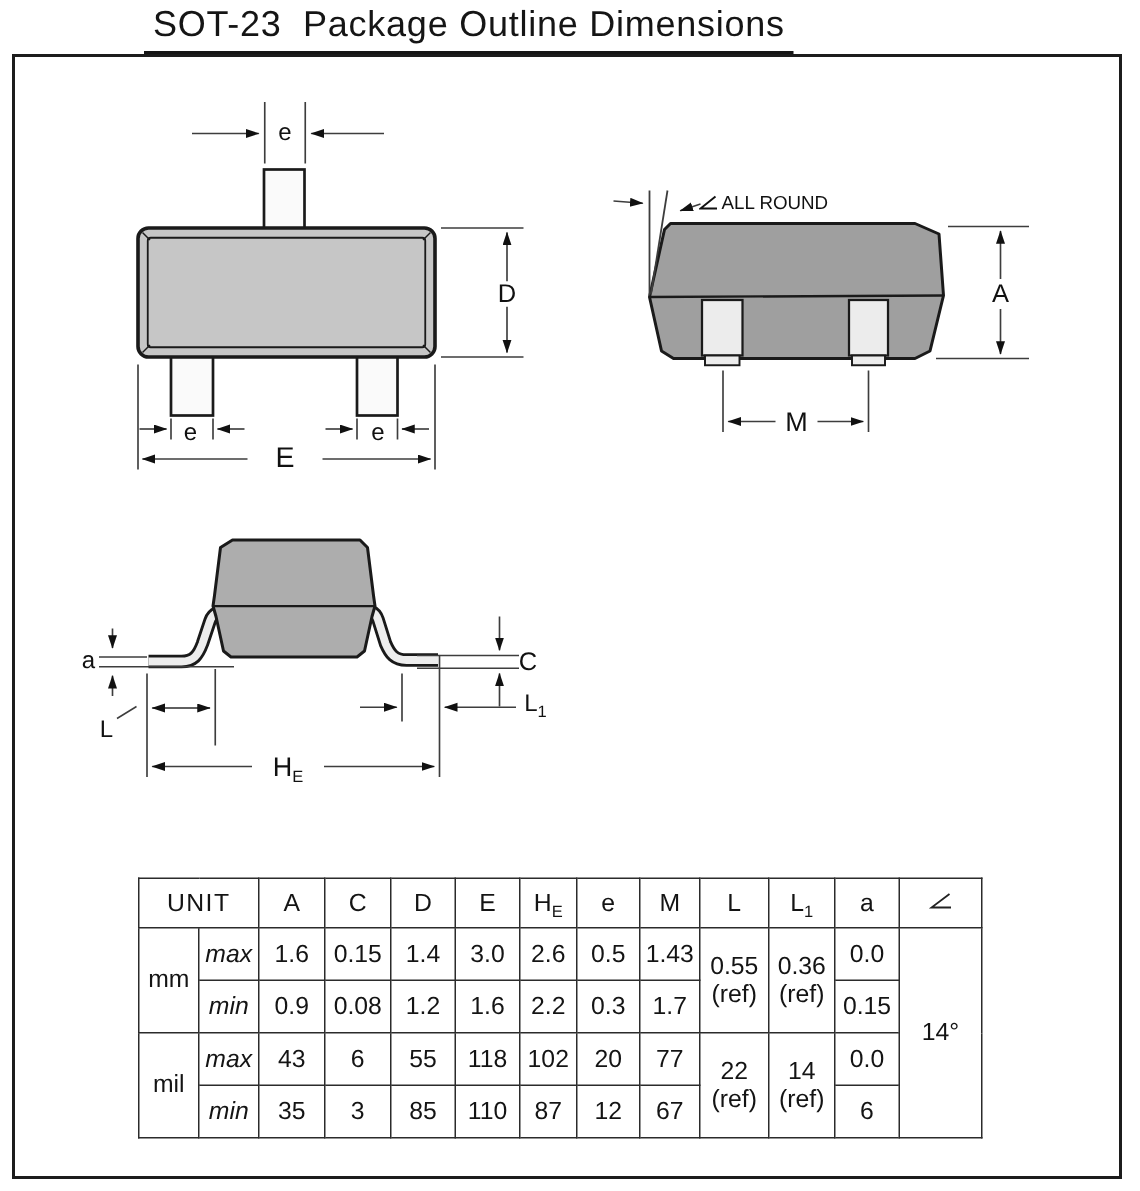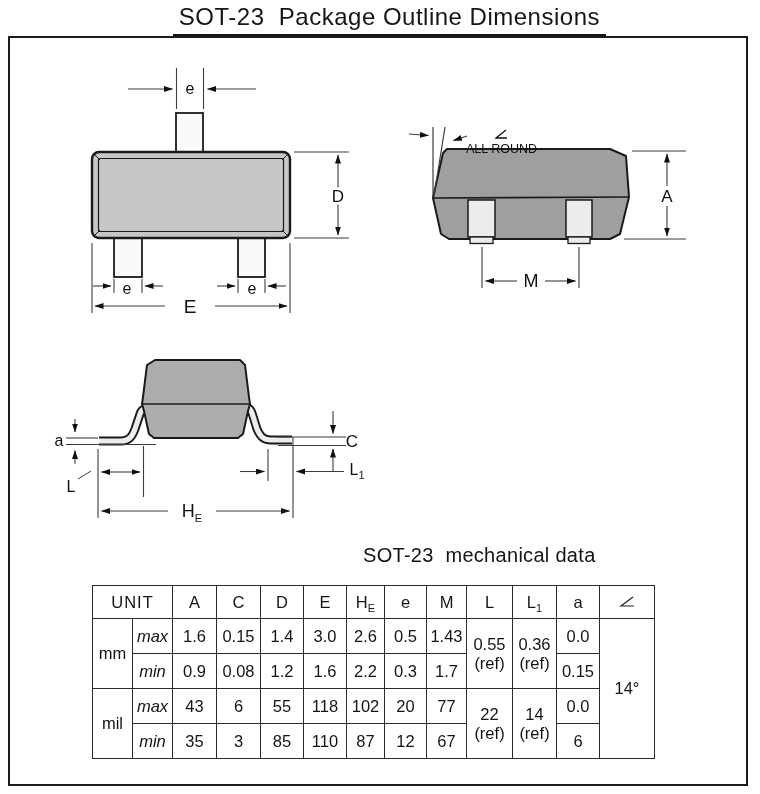--- a/index.html
+++ b/index.html
@@ -1,29 +1,29 @@
 <!DOCTYPE html>
 <html><head>
 <meta charset="utf-8">
 <style>
   html,body{margin:0;padding:0;background:#fff;}
   .page{position:relative;width:760px;height:794px;background:#fff;
         font-family:"Liberation Sans", sans-serif;color:#1a1a1a;overflow:hidden;}
-  .title-wrap{position:absolute;left:112px;top:3px;width:494px;text-align:right;}
+  .title-wrap{position:absolute;left:96px;top:3px;width:494px;text-align:left;}
   .doc-title{display:inline-block;font-size:24px;letter-spacing:.5px;color:#151515;
              border-bottom:2.5px solid #151515;padding:0 6px 3px 6px;white-space:pre;}
   .frame{position:absolute;left:8px;top:36px;width:740px;height:750px;
          border:2.5px solid #1c1c1c;box-sizing:border-box;}
   svg.art{position:absolute;left:0;top:0;}
   .lbl{position:absolute;transform:translate(-50%,-50%);font-size:17px;color:#111;
        white-space:nowrap;line-height:1;}
   .lbl.bg{background:#fff;padding:0 3px;}
   .s16{font-size:16px;} .s18{font-size:18px;} .s19{font-size:19px;}
   .allround{position:absolute;left:466px;top:128px;font-size:12.5px;color:#111;
-            display:flex;align-items:center;gap:2px;transform:none;flex-direction:column;}
+            display:flex;align-items:center;gap:2px;transform:none;}
   sub.dim-sub{font-size:11px;line-height:0;}
   .mech-title{position:absolute;left:363px;top:544px;font-size:20px;color:#151515;
               letter-spacing:.3px;white-space:pre;}
   table.mech{position:absolute;left:92px;top:585px;border-collapse:collapse;
              table-layout:fixed;}
   table.mech th,table.mech td{border:1.6px solid #2b2b2b;text-align:center;
              vertical-align:middle;padding:0;font-weight:normal;font-size:16.5px;
              color:#141414;}
   table.mech tr.hdr{height:33px;margin-top:41px;}
   table.mech tr.datarow{height:35px;}
@@ -169,21 +169,20 @@
 
   <div class="lbl bg" style="left:667px;top:196px;">A</div>
   <div class="lbl bg s18" style="left:531px;top:281px;">M</div>
 
   <div class="lbl s16" style="left:59px;top:441px;">a</div>
   <div class="lbl s16" style="left:71px;top:487px;">L</div>
   <div class="lbl" style="left:352px;top:441px;">C</div>
   <div class="lbl s16" style="left:357px;top:470px;"><span>L</span><sub class="dim-sub">1</sub></div>
   <div class="lbl bg s18" style="left:192px;top:511px;"><span>H</span><sub class="dim-sub">E</sub></div>
 
-  <div class="mech-title">SOT-23  mechanical data</div>
 
   <table class="mech">
     <colgroup>
       <col style="width:40px">
         <col style="width:40px">
         <col style="width:44px">
       <col style="width:44px">
         <col style="width:43px">
         <col style="width:43px">
       <col style="width:38px">

